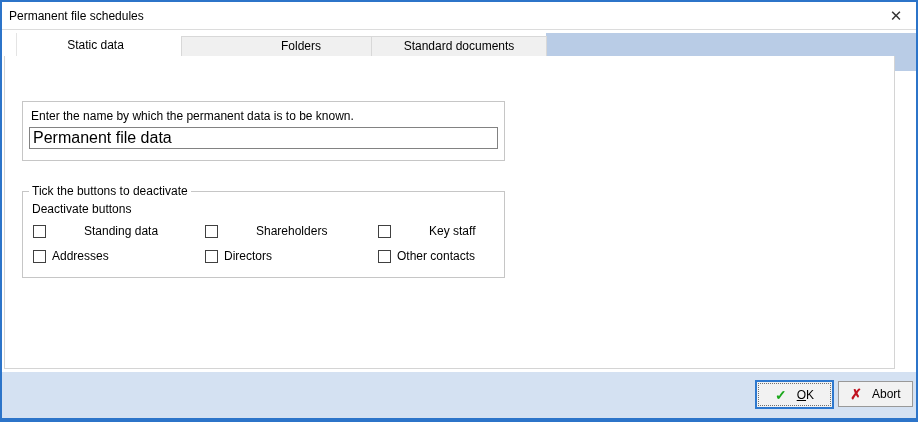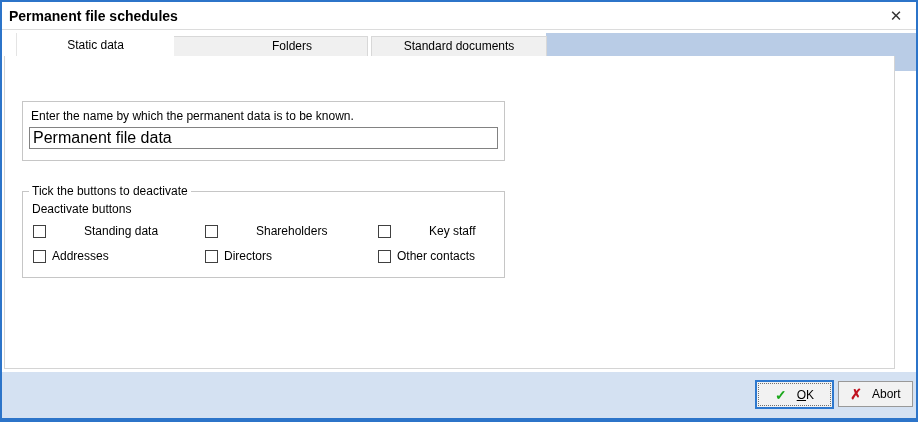--- a/index.html
+++ b/index.html
@@ -13,42 +13,42 @@
     box-sizing:border-box;
     border:2px solid #2c74c9; border-bottom-width:4px;
     background:#fff;
   }
   
   .titlebar {
     position:absolute; left:0; top:0; right:0; height:28px;
     background:#fff; border-bottom:1px solid #dcdcdc;
     display:flex; align-items:center; padding-left:7px; box-sizing:border-box;
   }
-  .title-text { font-size:14px; color:#000;font-weight:bold; }
+  .title-text { font-size:12px; color:#000; }
   .close-btn {
     position:absolute; top:0; right:0; width:40px; height:27px;
     display:flex; align-items:center; justify-content:center;
     color:#333; font-size:15px; cursor:default;
   }
   
   .tabrow { position:absolute; left:0; top:29px; right:0; height:40px; background:#fff; }
   .tab-filler {
     position:absolute; left:544px; right:0; top:2px; bottom:0;
     background:#b9cce6;
   }
   .tab {
     position:absolute; box-sizing:border-box; text-align:center;
     background:#f0f0f0; border:1px solid #d8d8d8; border-bottom:none;
     top:5px; height:20px; line-height:19px; font-size:12px;
   }
   .tab.active {
     background:#fff; border:none; border-left:1px solid #e4e4e4;
     top:2px; height:23px; line-height:24px; z-index:3;
   }
-  .tab-folders { left:170px; width:196px;padding-left:44px; }
+  .tab-folders { left:179px; width:196px;padding-left:44px; }
   .tab-standard { left:369px; width:176px; }
   .tab-static { left:14px; width:158px; }
   
   .panel {
     position:absolute; left:2px; top:54px; width:891px; height:313px;
     box-sizing:border-box; border:1px solid #d4d4d4; border-top:none;
     background:#fff;
   }
   .groupbox {
     position:absolute; box-sizing:border-box;

